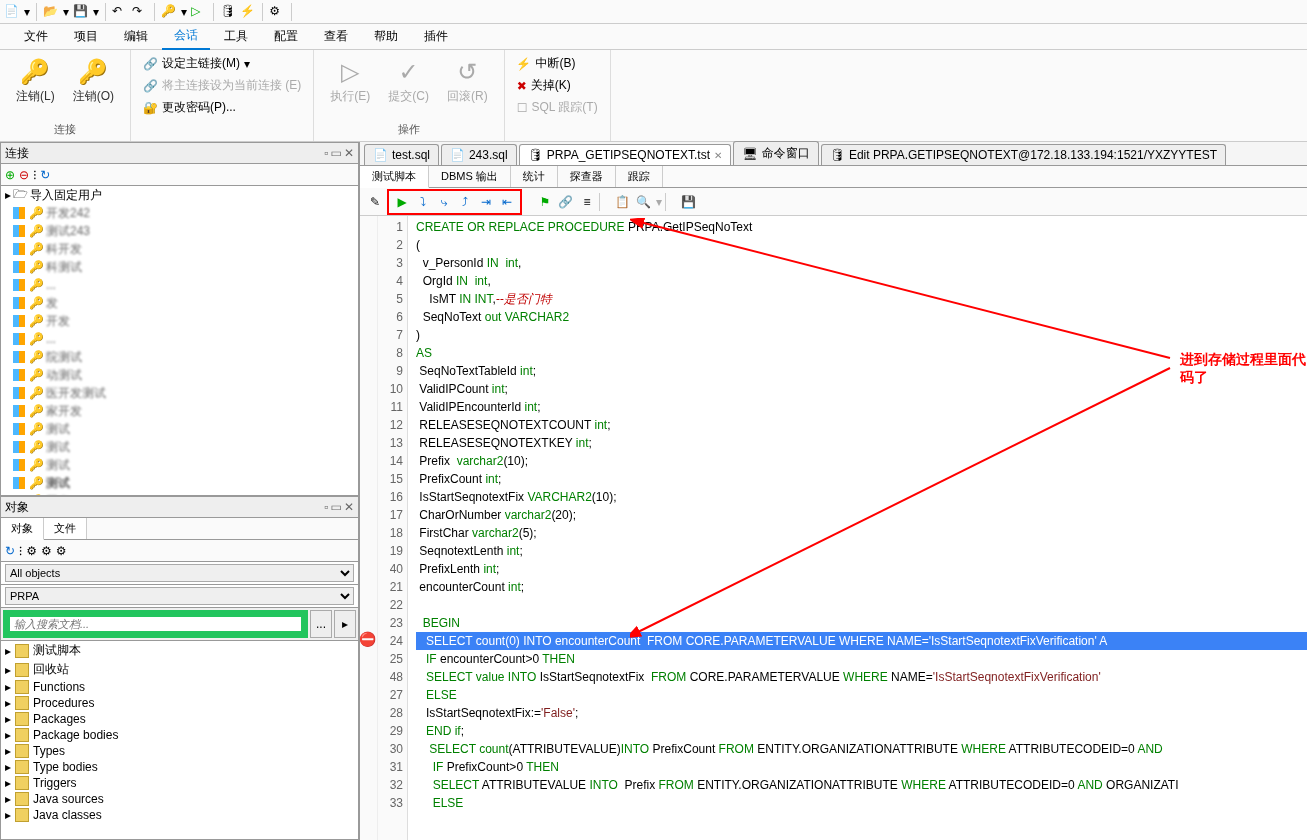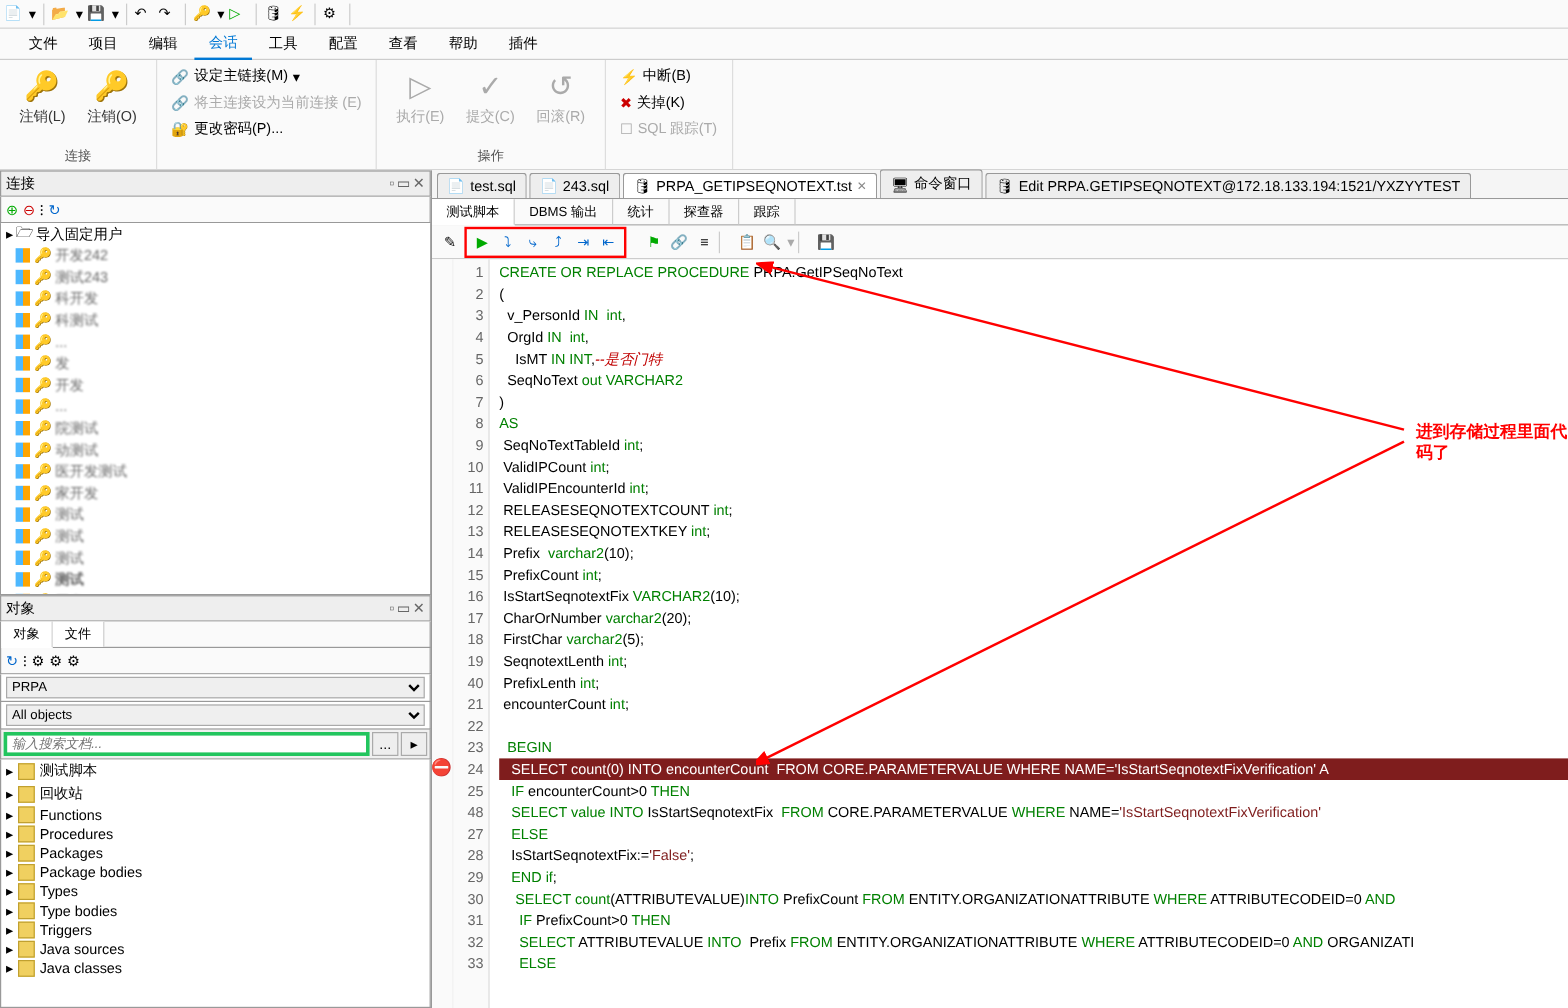--- a/index.html
+++ b/index.html
@@ -28,21 +28,21 @@
 .tree-row.b{font-weight:bold}
 .tree-ic{width:12px;height:12px;background:linear-gradient(90deg,#4db8ff 50%,#ffa500 50%);margin-right:2px}
 .filter-img{filter:blur(1px);color:#666}
 .obj-tabs{height:22px;border:1px solid #999;border-top:none;display:flex;background:#fafafa}
 .obj-tabs span{padding:3px 10px;border-right:1px solid #ccc;font-size:11px;background:#fff;cursor:pointer}
 .obj-tabs span:first-child{background:#fff;border-bottom:1px solid #fff;margin-bottom:-1px}
 .obj-tb{height:22px;border:1px solid #999;border-top:none;display:flex;align-items:center;gap:4px;padding:0 4px;background:#fafafa;font-size:11px}
 .obj-sel{border:1px solid #999;border-top:none;padding:2px 4px;background:#fff}
 .obj-sel select{width:100%;border:1px solid #aaa;font-size:11px;height:18px}
 .obj-search{border:1px solid #999;border-top:none;display:flex;padding:2px}
-.obj-search input{flex:1;border:3px solid #22c55e;padding:1px 4px;font-size:11px;font-style:italic;color:#888}
+.obj-search input{flex:1;border:7px solid #22c55e;padding:1px 4px;font-size:11px;font-style:italic;color:#888}
 .obj-search button{width:22px;border:1px solid #aaa;background:#eee;margin-left:2px}
 .obj-list{flex:1;border:1px solid #999;border-top:none;overflow:auto;background:#fff}
 .obj-list div{display:flex;align-items:center;gap:4px;padding:1px 4px;font-size:11px}
 .fold{width:14px;height:14px;background:#f0d060;border:1px solid #c0a030}
 .right{flex:1;display:flex;flex-direction:column;background:#fff}
 .filetabs{height:24px;background:#f5f5f5;border-bottom:1px solid #999;display:flex;align-items:flex-end;padding-left:4px}
 .ftab{display:flex;align-items:center;gap:4px;padding:3px 8px;border:1px solid #999;border-bottom:none;background:#eee;margin-right:2px;font-size:11px;border-radius:3px 3px 0 0;cursor:pointer}
 .ftab.active{background:#fff}
 .ftab .x{color:#888;font-size:10px}
 .subtabs{height:22px;border-bottom:1px solid #999;display:flex;background:#fafafa}
@@ -54,21 +54,21 @@
 .editor{flex:1;display:flex;overflow:hidden;position:relative}
 .gut{width:30px;background:#fafafa;border-right:1px solid #ddd;text-align:right;padding:2px 4px 0 0;font-size:11px;color:#666;font-family:Consolas,monospace}
 .gut div{height:18px;line-height:18px}
 .bkgut{width:18px;background:#fafafa;border-right:1px solid #eee}
 .bkgut div{height:18px;display:flex;align-items:center;justify-content:center}
 .code{flex:1;font-family:Consolas,monospace;font-size:12px;padding:2px 0 0 8px;white-space:pre;overflow:auto;position:relative}
 .code div{height:18px;line-height:18px}
 .kw{color:#008000}
 .cm{color:#c00000;font-style:italic}
 .str{color:#7f1d1d}
-.hl{background:#7f1d1d;color:#fff}
+.hl{background:#3b82f6;color:#fff}
 .annot{position:absolute;color:#ff0000;font-size:14px;font-weight:bold;pointer-events:none}
 svg.arrow{position:absolute;pointer-events:none}
 </style>
 </head>
 <body>
 
 <div class="topbar">
   <span class="ic">📄</span>
     <span>▾</span>
   <span class="sep"></span>
@@ -281,22 +281,22 @@
       <span>对象</span>
       <span>文件</span>
     </div>
     <div class="obj-tb">
       <span style="color:#06c">↻</span>
       <span>⁝</span>
       <span>⚙</span>
       <span>⚙</span>
       <span>⚙</span>
     </div>
+    <div class="obj-sel"><select><option>All objects</option></select></div>
     <div class="obj-sel"><select><option>PRPA</option></select></div>
-    <div class="obj-sel"><select><option>All objects</option></select></div>
     <div class="obj-search">
       <input placeholder="输入搜索文档..." style="">
       <button>...</button>
       <button>▸</button>
     </div>
     <div class="obj-list" id="obj-items">
         <div>
           <span>▸</span> 
           <span class="fold"></span> 
           <span>测试脚本</span>

